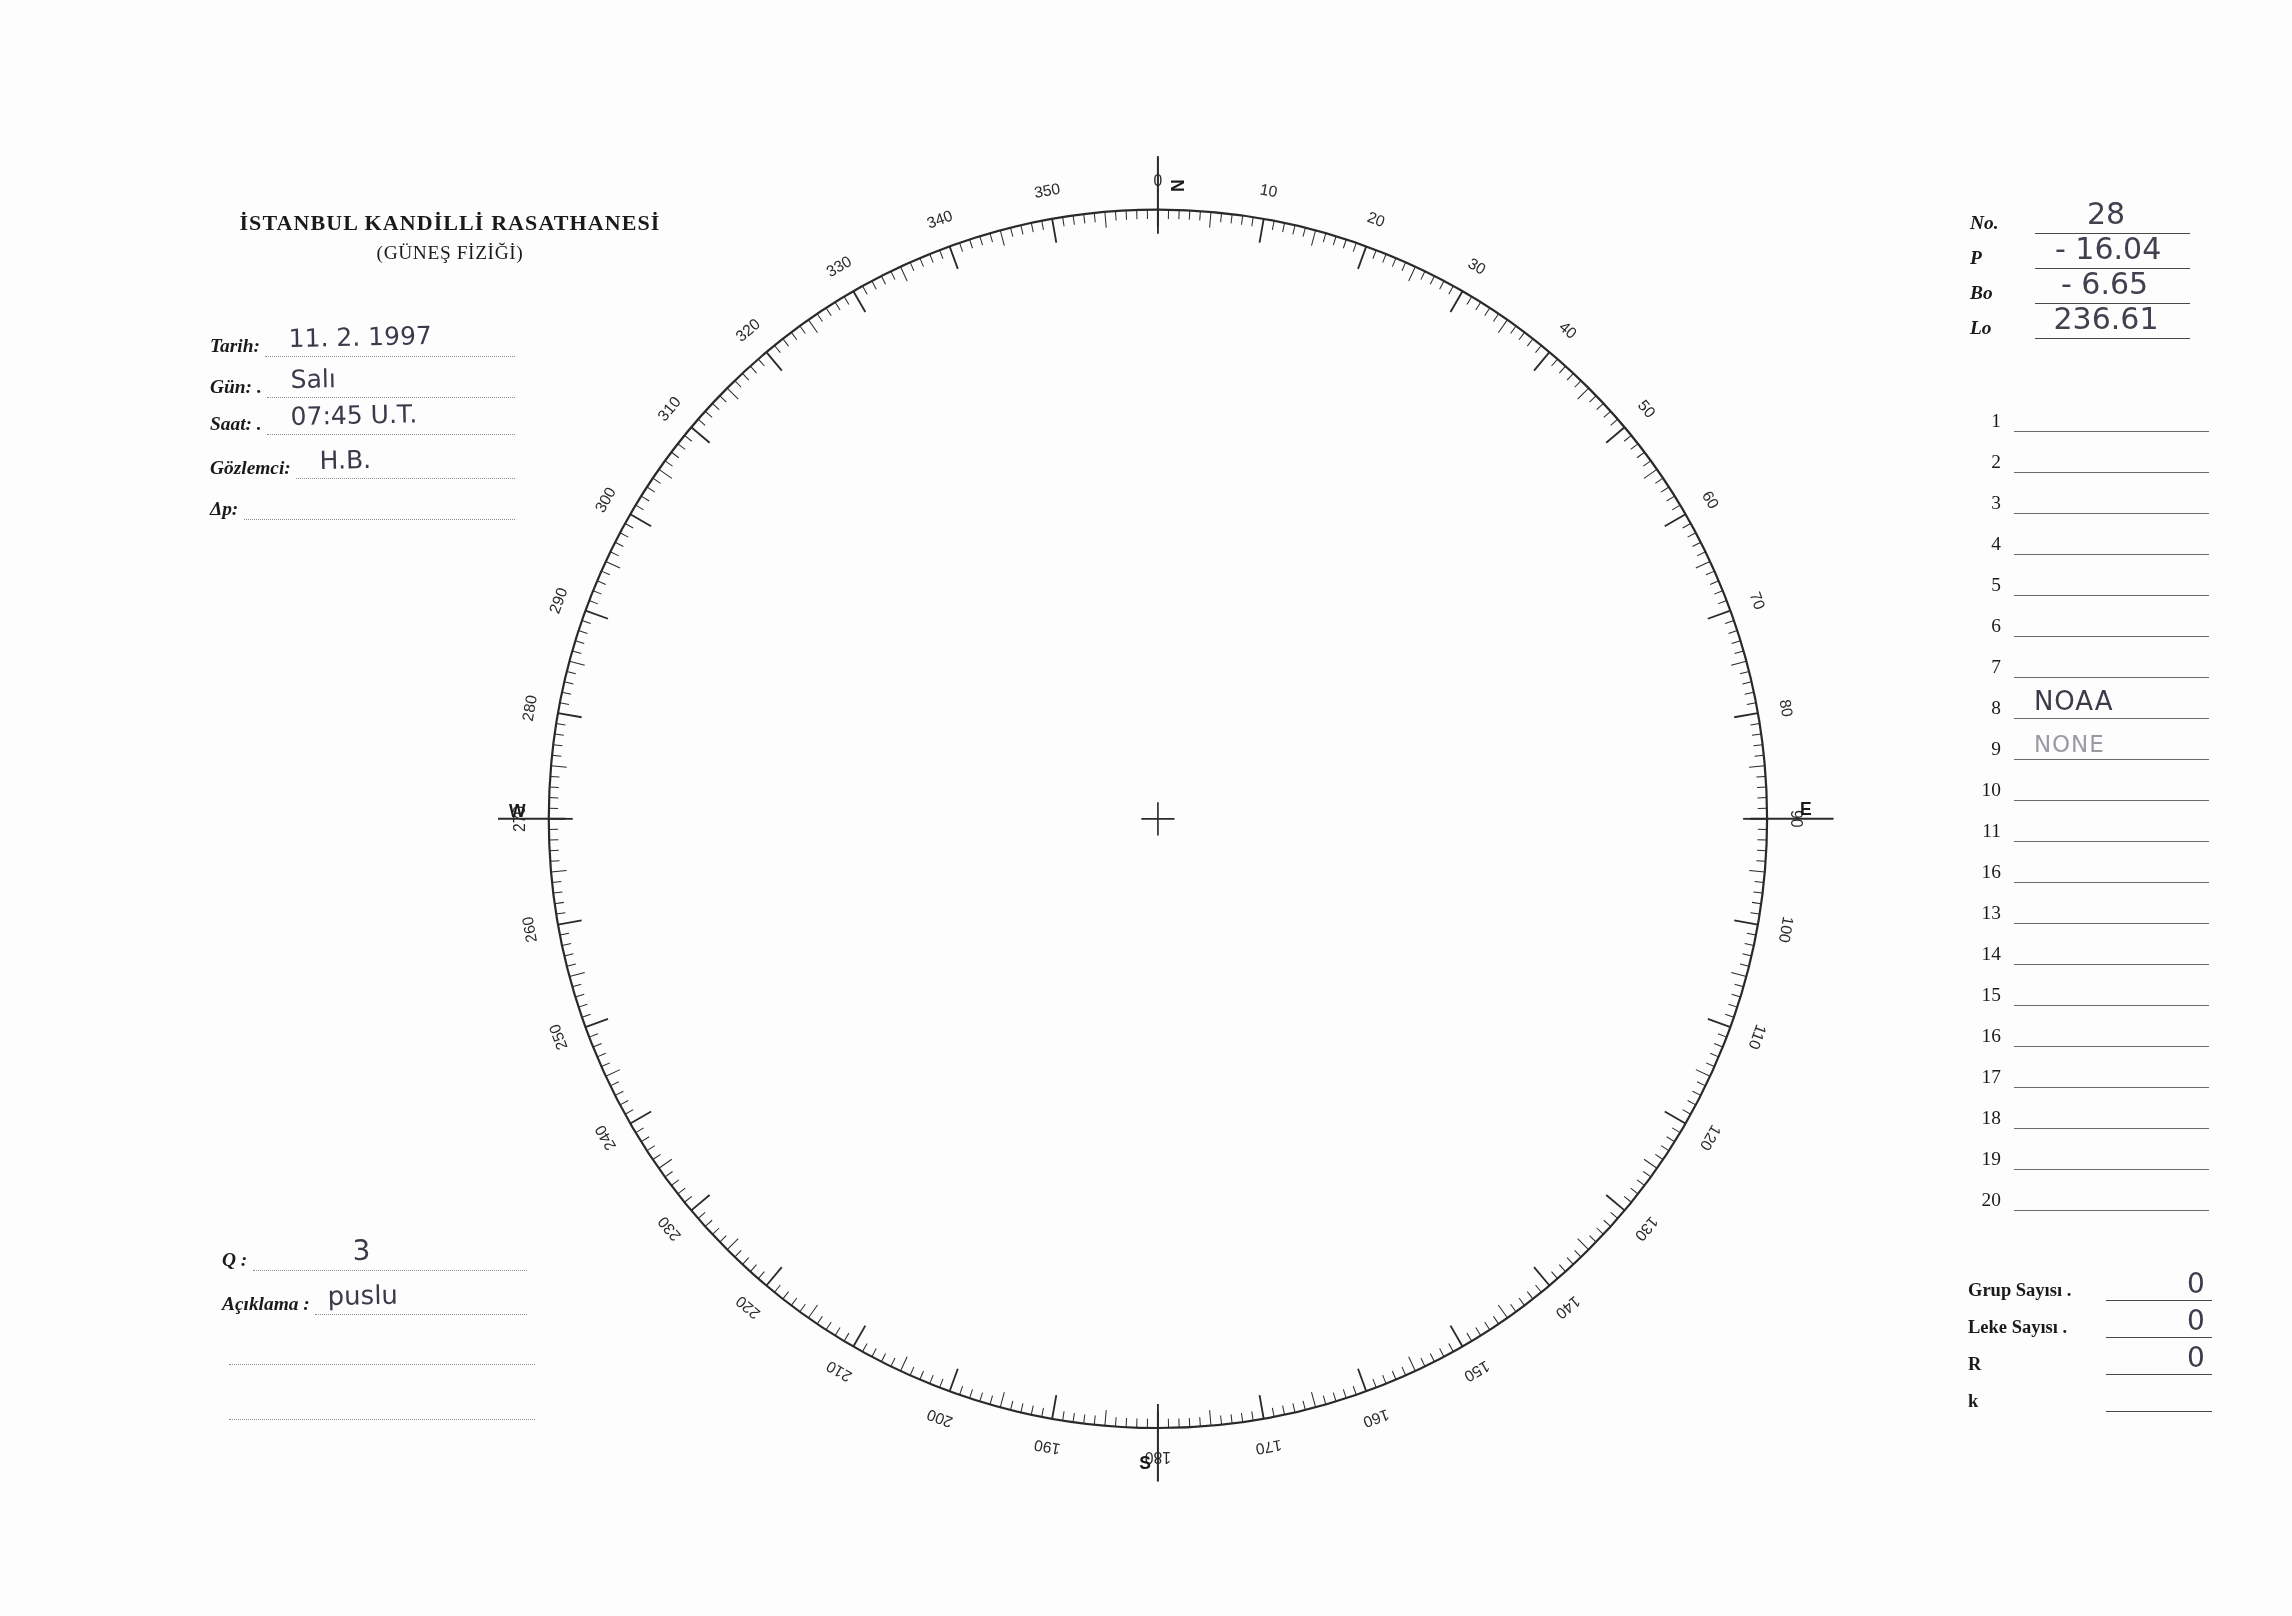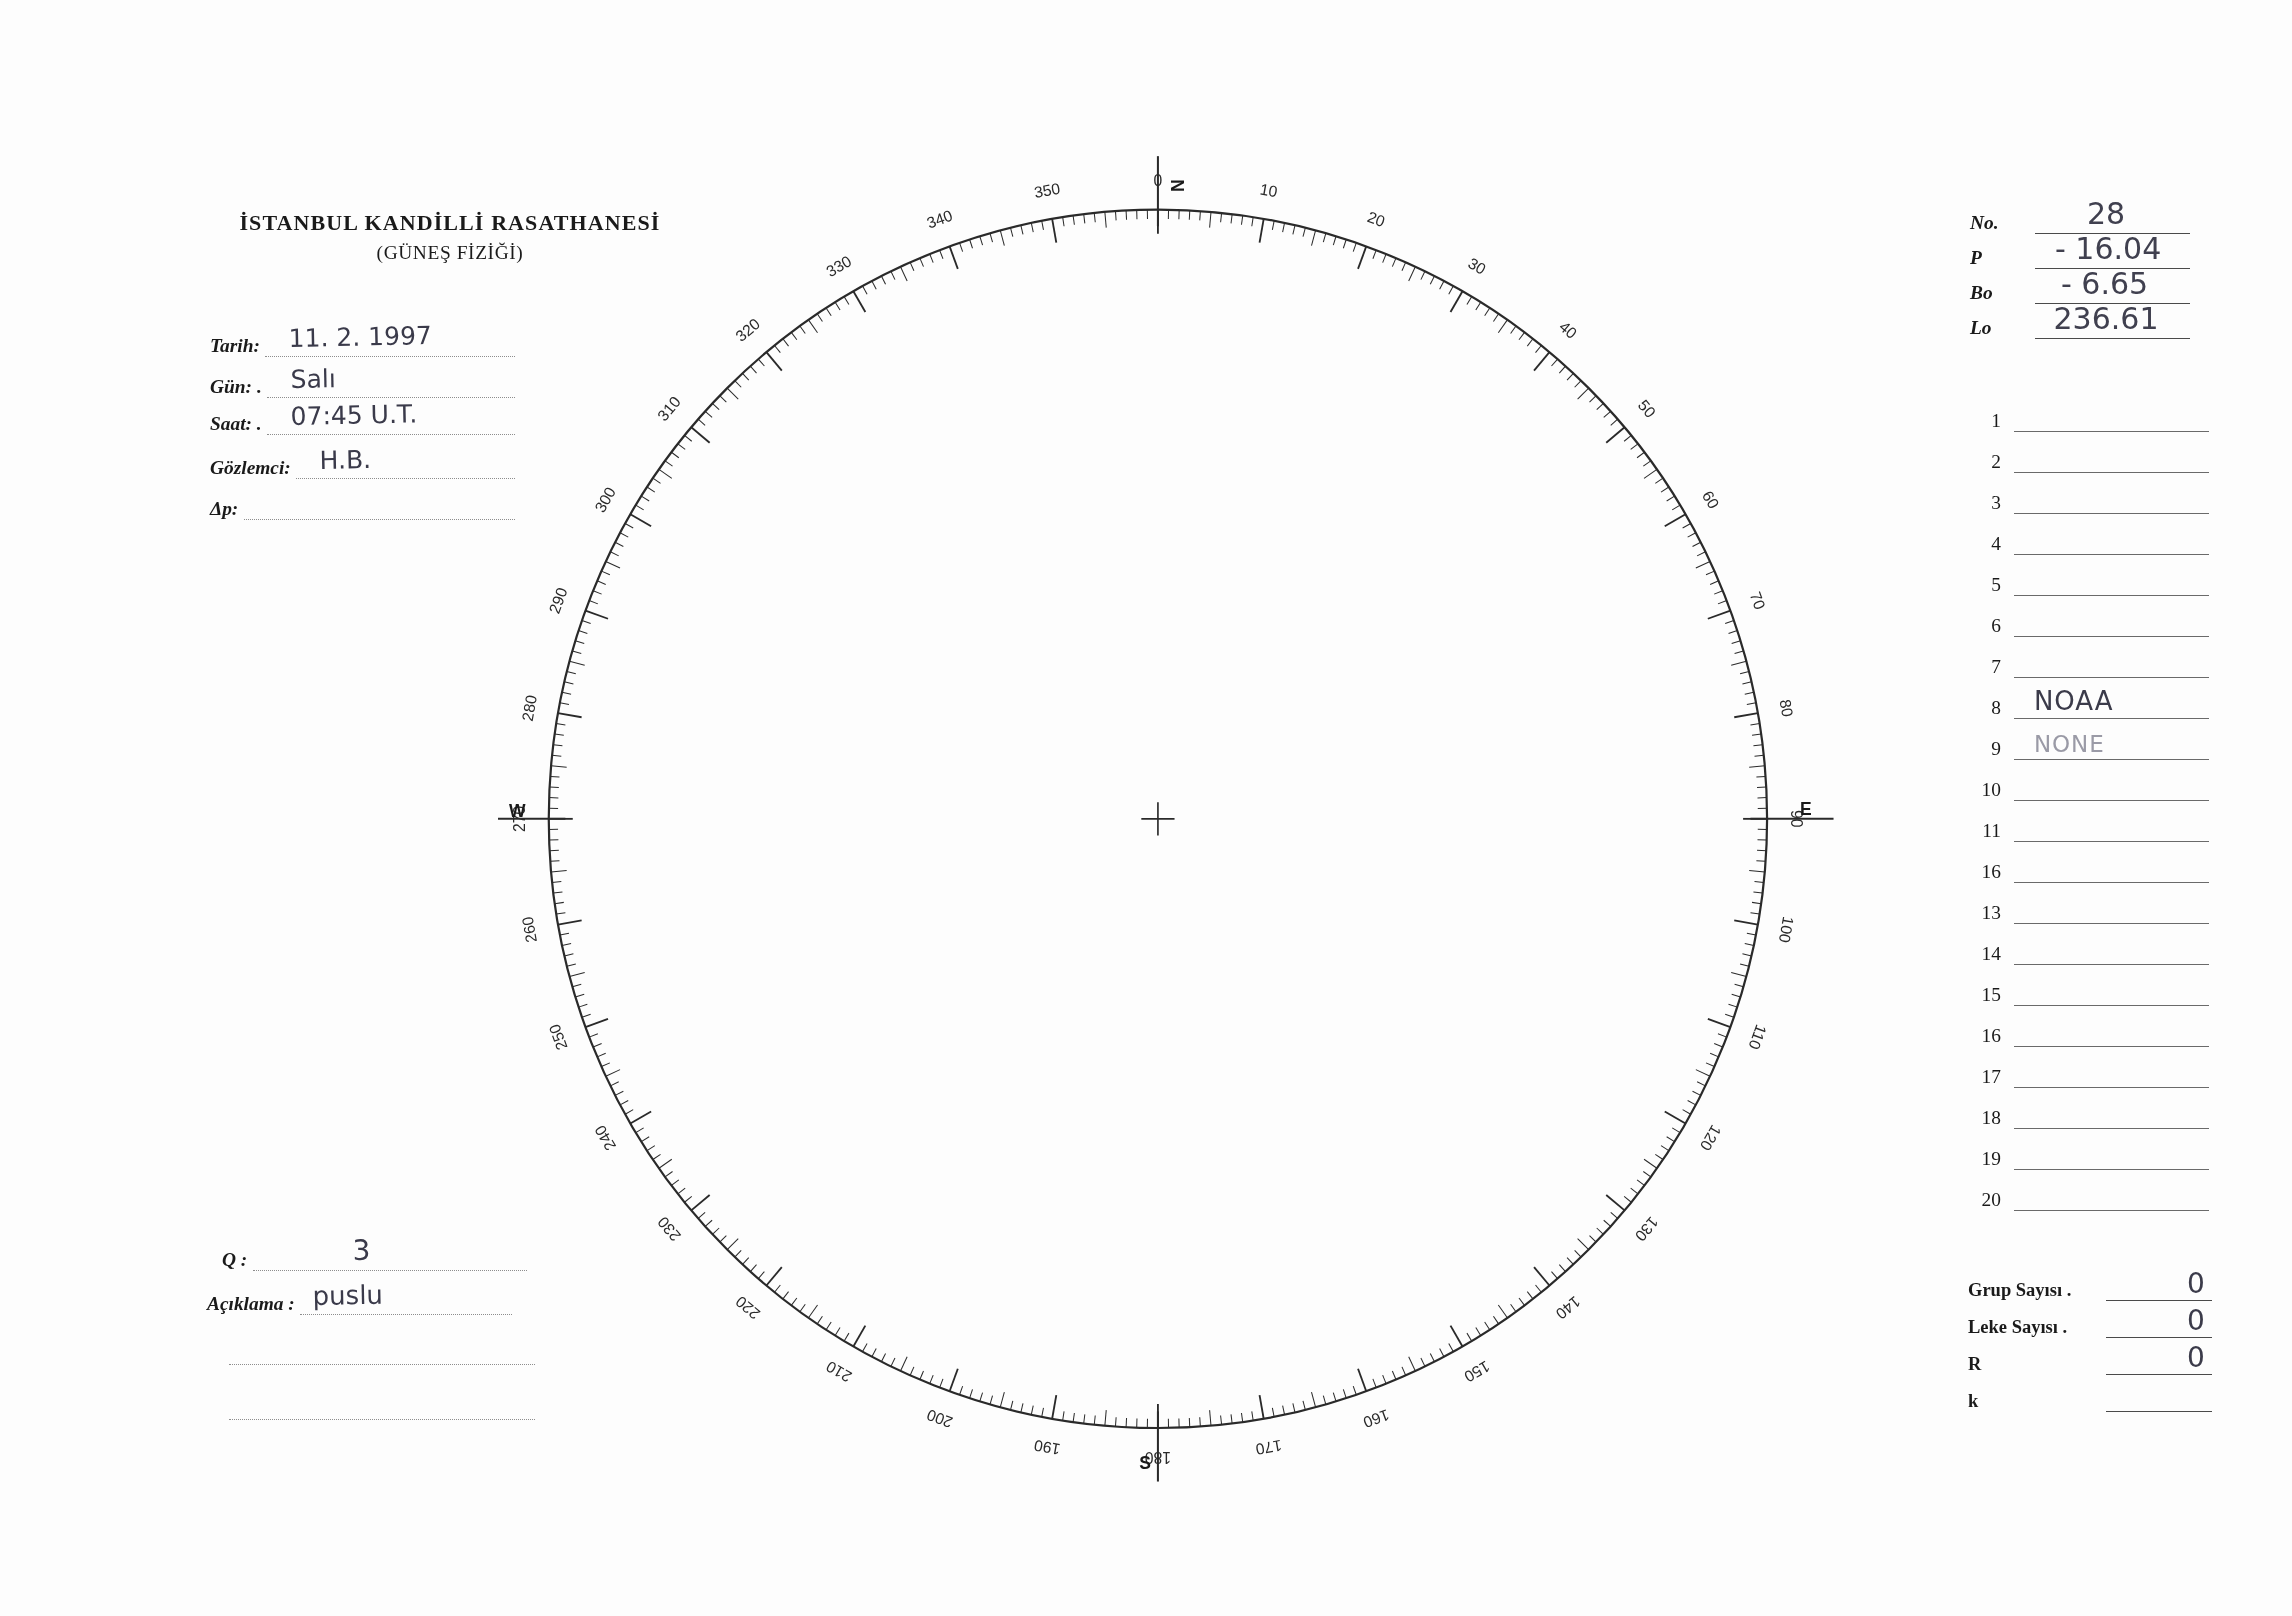--- a/index.html
+++ b/index.html
@@ -95,21 +95,21 @@
     </span>
   </div>
 
   <div class="field qfield" style="left:222px;top:1246px;width:305px;">
     <span class="lbl">Q :</span>
     <span class="dots">
       <span class="val" style="left:100px;">3</span>
     </span>
   </div>
 
-  <div class="field qfield" style="left:207px;top:1290px;width:305px;">
+  <div class="field qfield" style="left:222px;top:1290px;width:305px;">
     <span class="lbl">Açıklama :</span>
     <span class="dots">
       <span class="val" style="left:13px;font-size:26px;">puslu</span>
     </span>
   </div>
 
   <div class="blankline" style="left:229px;top:1364px;width:306px;"></div>
   <div class="blankline" style="left:229px;top:1419px;width:306px;"></div>
 
   <div class="rbox" style="left:1970px;top:199px;width:220px;">

